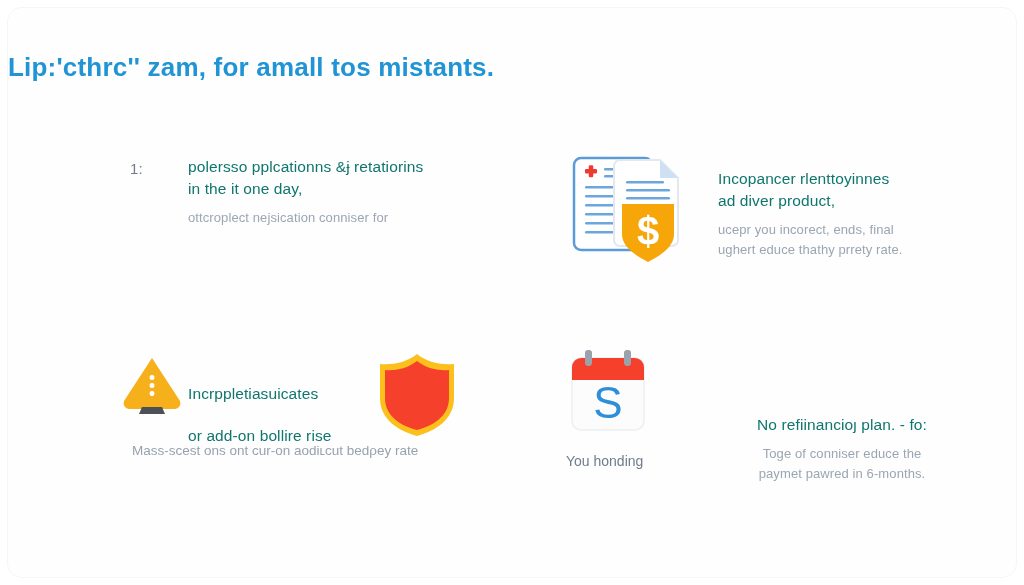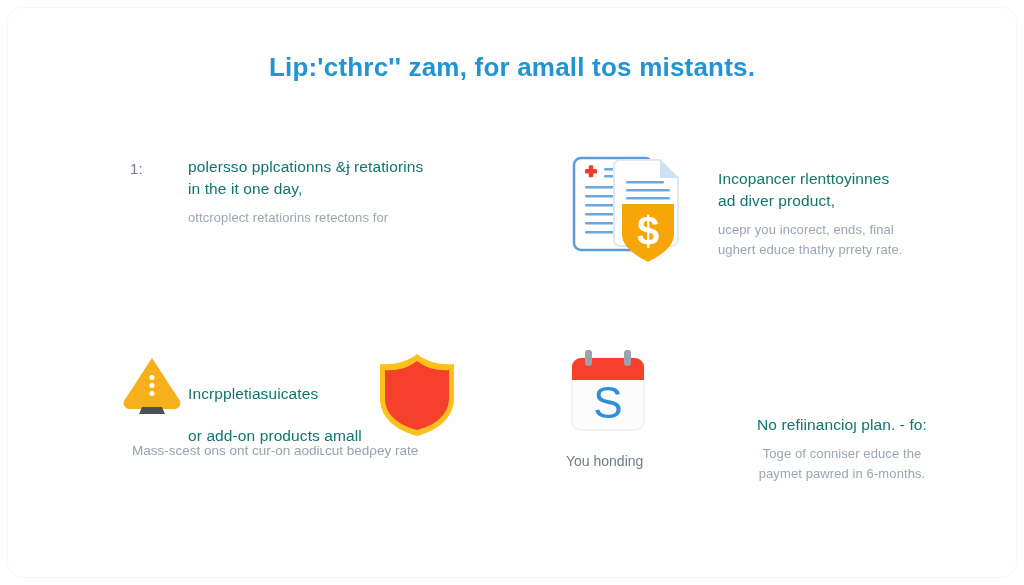--- a/index.html
+++ b/index.html
@@ -25,21 +25,20 @@
     box-shadow: 0 0 0 1px #f4f6f9;
     overflow: hidden;
   }
 
   
   .title {
     position: absolute;
     left: 0;
     top: 44px;
     width: 100%;
-    text-align: center;
     font-size: 26px;
     font-weight: bold;
     color: #2094d4;
     letter-spacing: 0.2px;
     white-space: nowrap;
   }
 
   
   .head-text {
     color: #0f766e;
@@ -168,21 +167,21 @@
 <div class="card">
 
   <div class="title">Lip:'cthrc'' zam, for amall tos mistants.</div>
 
   <div class="q-tl">
     <div class="marker head-text">1:</div>
     <div class="body">
       <div class="head-text">polersso pplcationns &amp;ɉ retatiorins</div>
       <div class="head-text">in the it one day,</div>
       <div class="sub-block">
-        <div class="sub-text">ottcroplect retatiorins retectons for</div>
+        <div class="sub-text">ottcroplect nejsication conniser for</div>
       </div>
     </div>
   </div>
 
   <div class="q-tr-icon">
     <svg width="128" height="122" viewBox="0 0 128 122" xmlns="http://www.w3.org/2000/svg">
 
       <rect x="10" y="14" width="78" height="92" rx="7" fill="#ffffff" stroke="#5b9bd8" stroke-width="2.5"></rect>
 
       <g fill="#ef3b2e">
@@ -231,21 +230,21 @@
         <rect x="31.6" y="22" width="4.8" height="5" rx="2"></rect>
         <rect x="31.6" y="30" width="4.8" height="5" rx="2"></rect>
         <rect x="31.6" y="38" width="4.8" height="5" rx="2"></rect>
       </g>
       <path d="M24 54 h20 l3 7 h-26 z" fill="#4c5157"></path>
     </svg>
   </div>
 
   <div class="q-bl-text">
     <div class="head-text">Incrppletiasuicates</div>
-    <div class="head-text line2">or add-on products amall</div>
+    <div class="head-text line2">or add-on bollire rise</div>
   </div>
 
   <div class="q-bl-shield">
     <svg width="82" height="88" viewBox="0 0 82 88" xmlns="http://www.w3.org/2000/svg">
       <path d="M41 3 C52 12 66 14 78 13 v34 c0 22 -19 33 -37 38 C23 80 4 69 4 47 V13 C16 14 30 12 41 3 Z" fill="#fbc01c"></path>
       <path d="M41 10 C51 18 64 20 73 19 v28 c0 19 -17 28 -32 32 C26 75 9 66 9 47 V19 C18 20 31 18 41 10 Z" fill="#f5402c"></path>
     </svg>
   </div>
 
   <div class="q-bl-caption">

